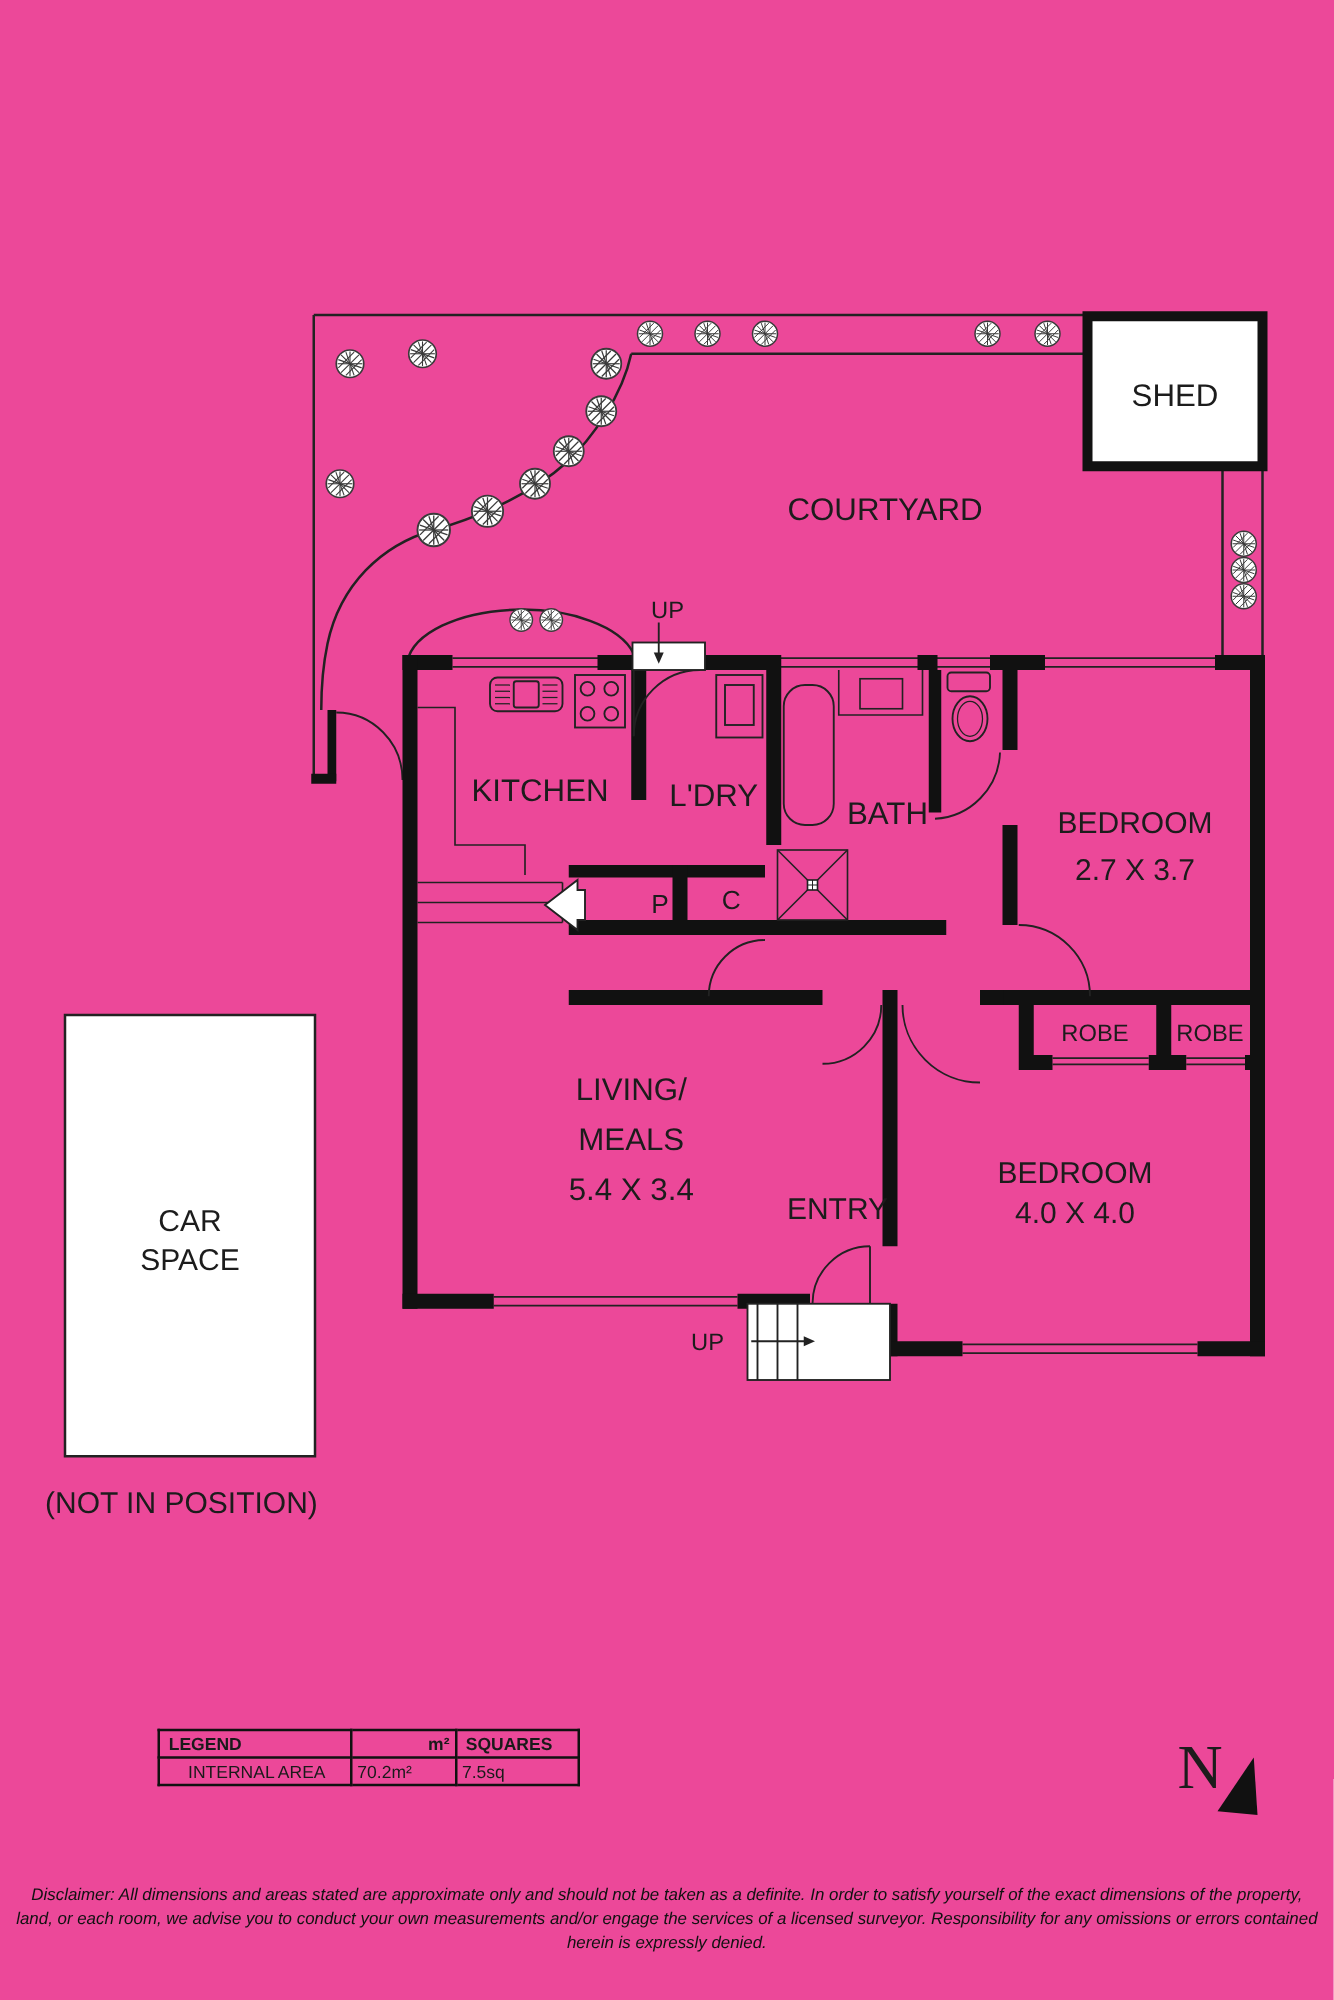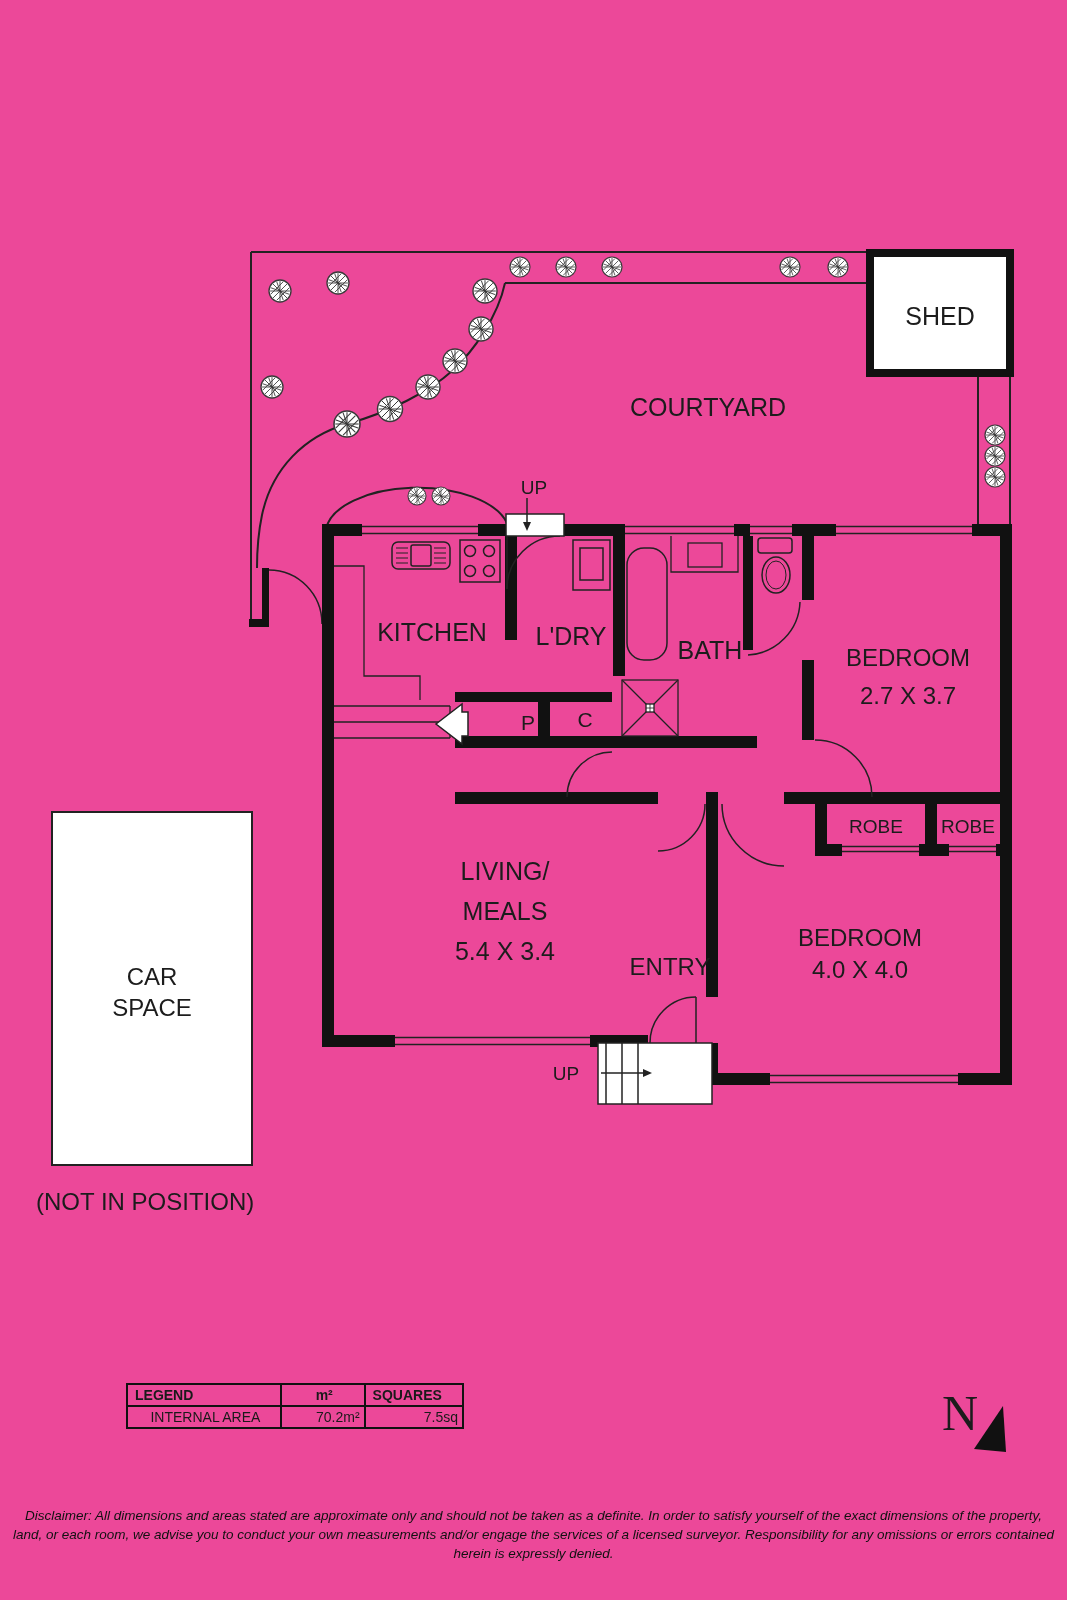--- a/index.html
+++ b/index.html
@@ -13,21 +13,21 @@
   .up-lbl{font-size:19px;}
   .entry-lbl{font-size:24px;}
   .bed-lbl{font-size:24px;}
   .car-lbl{font-size:24px;}
   .note-lbl{font-size:24px;}
   .north-n{font-family:"Liberation Serif", serif;font-size:50px;}
   .legend{position:absolute;left:82px;top:1383px;width:338px;border-collapse:collapse;
           font-size:14px;margin-left:44px;}
   .legend td,.legend th{border:2px solid #111;height:20px;padding:0 4px;vertical-align:middle;}
   .legend th{text-align:left;padding-left:7px;}
-  .legend .c{text-align:right;}
+  .legend .c{text-align:left;}
   .legend td.n{text-align:center;padding-left:7px;}
   .disclaimer{position:absolute;left:0;top:1506px;width:1047px;padding:0 10px;text-align:center;
               font-size:13.5px;line-height:19px;color:#111;font-style:italic;}
 </style>
 </head>
 <body>
 
 <div class="page">
 
 <svg class="plan-svg" width="1067" height="1600" viewBox="0 0 1067 1600">
@@ -272,21 +272,21 @@
   <g>
     <text class="north-n" x="960" y="1430" text-anchor="middle">N</text>
     <polygon points="1003,1406 974,1449 1006,1452" fill="#111"></polygon>
   </g>
 </svg>
 
 <table class="legend">
   <tbody>
     <tr>
       <th style="width:175px">LEGEND</th>
-      <th style="width:85px;text-align:center">m²</th>
+      <th style="width:85px;text-align:right">m²</th>
       <th style="width:93px;text-align:left">SQUARES</th>
     </tr>
     <tr>
       <td class="n">INTERNAL AREA</td>
       <td class="c">70.2m²</td>
       <td class="c">7.5sq</td>
     </tr>
   </tbody>
 </table>
 

